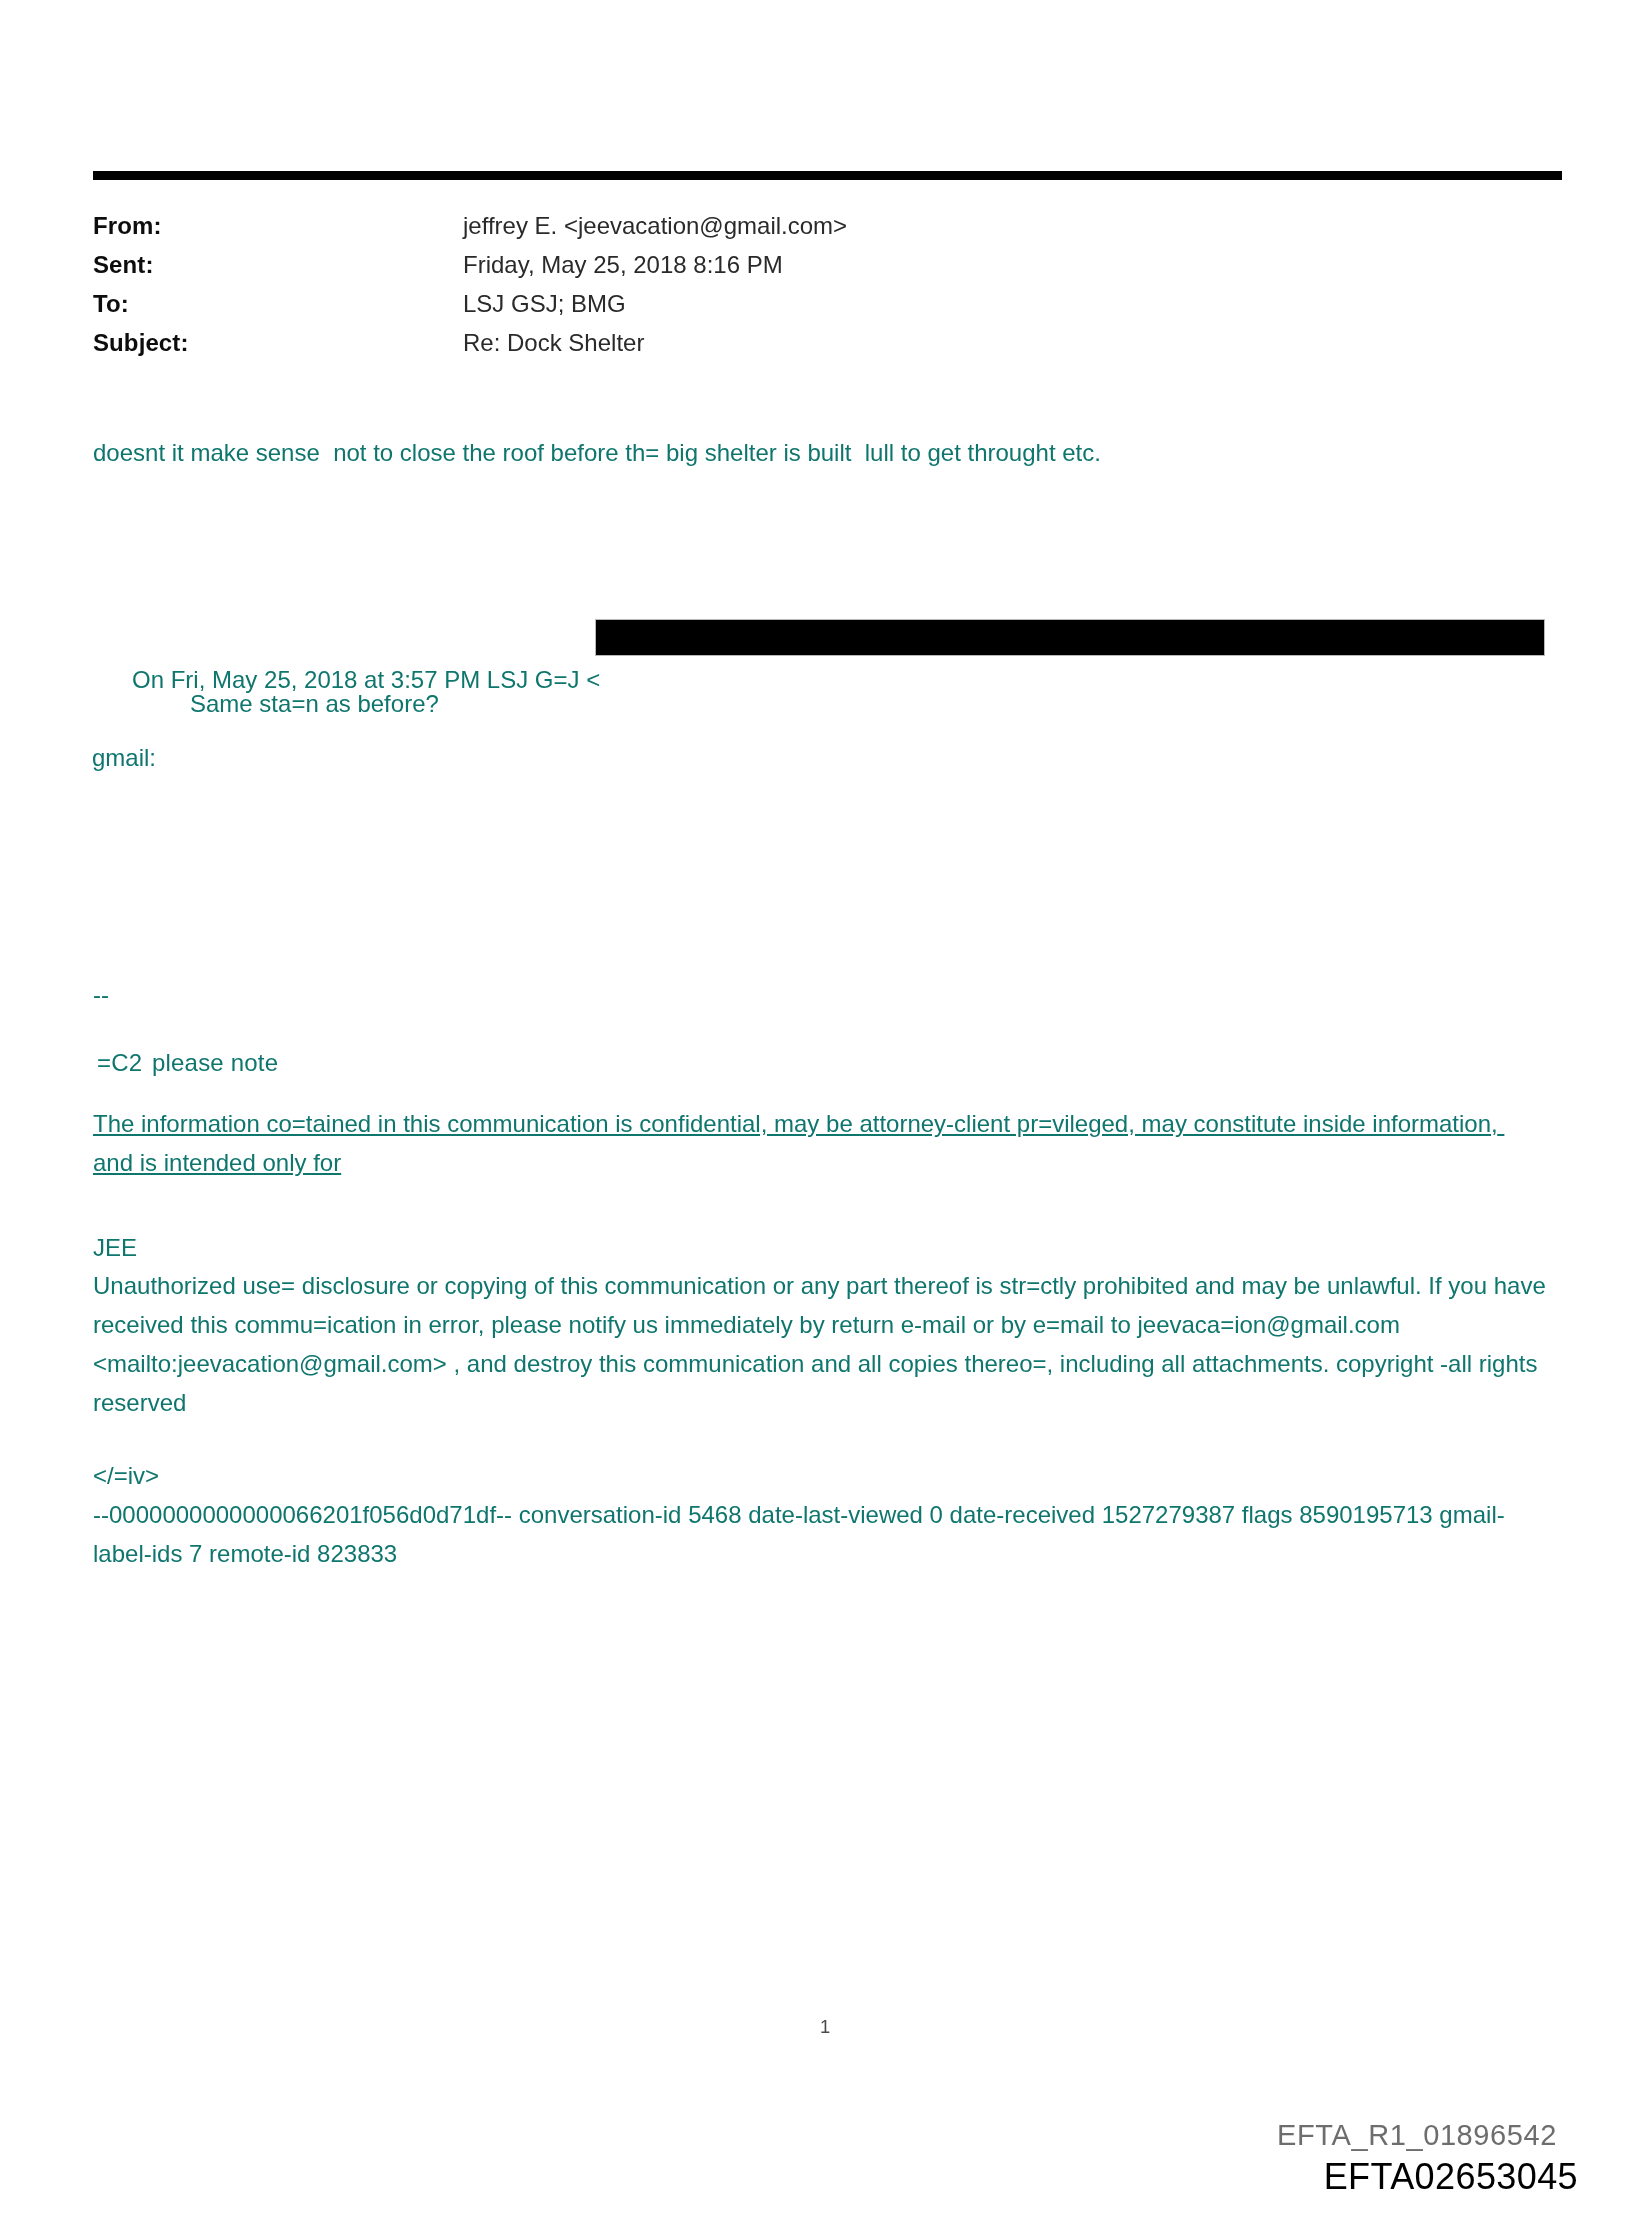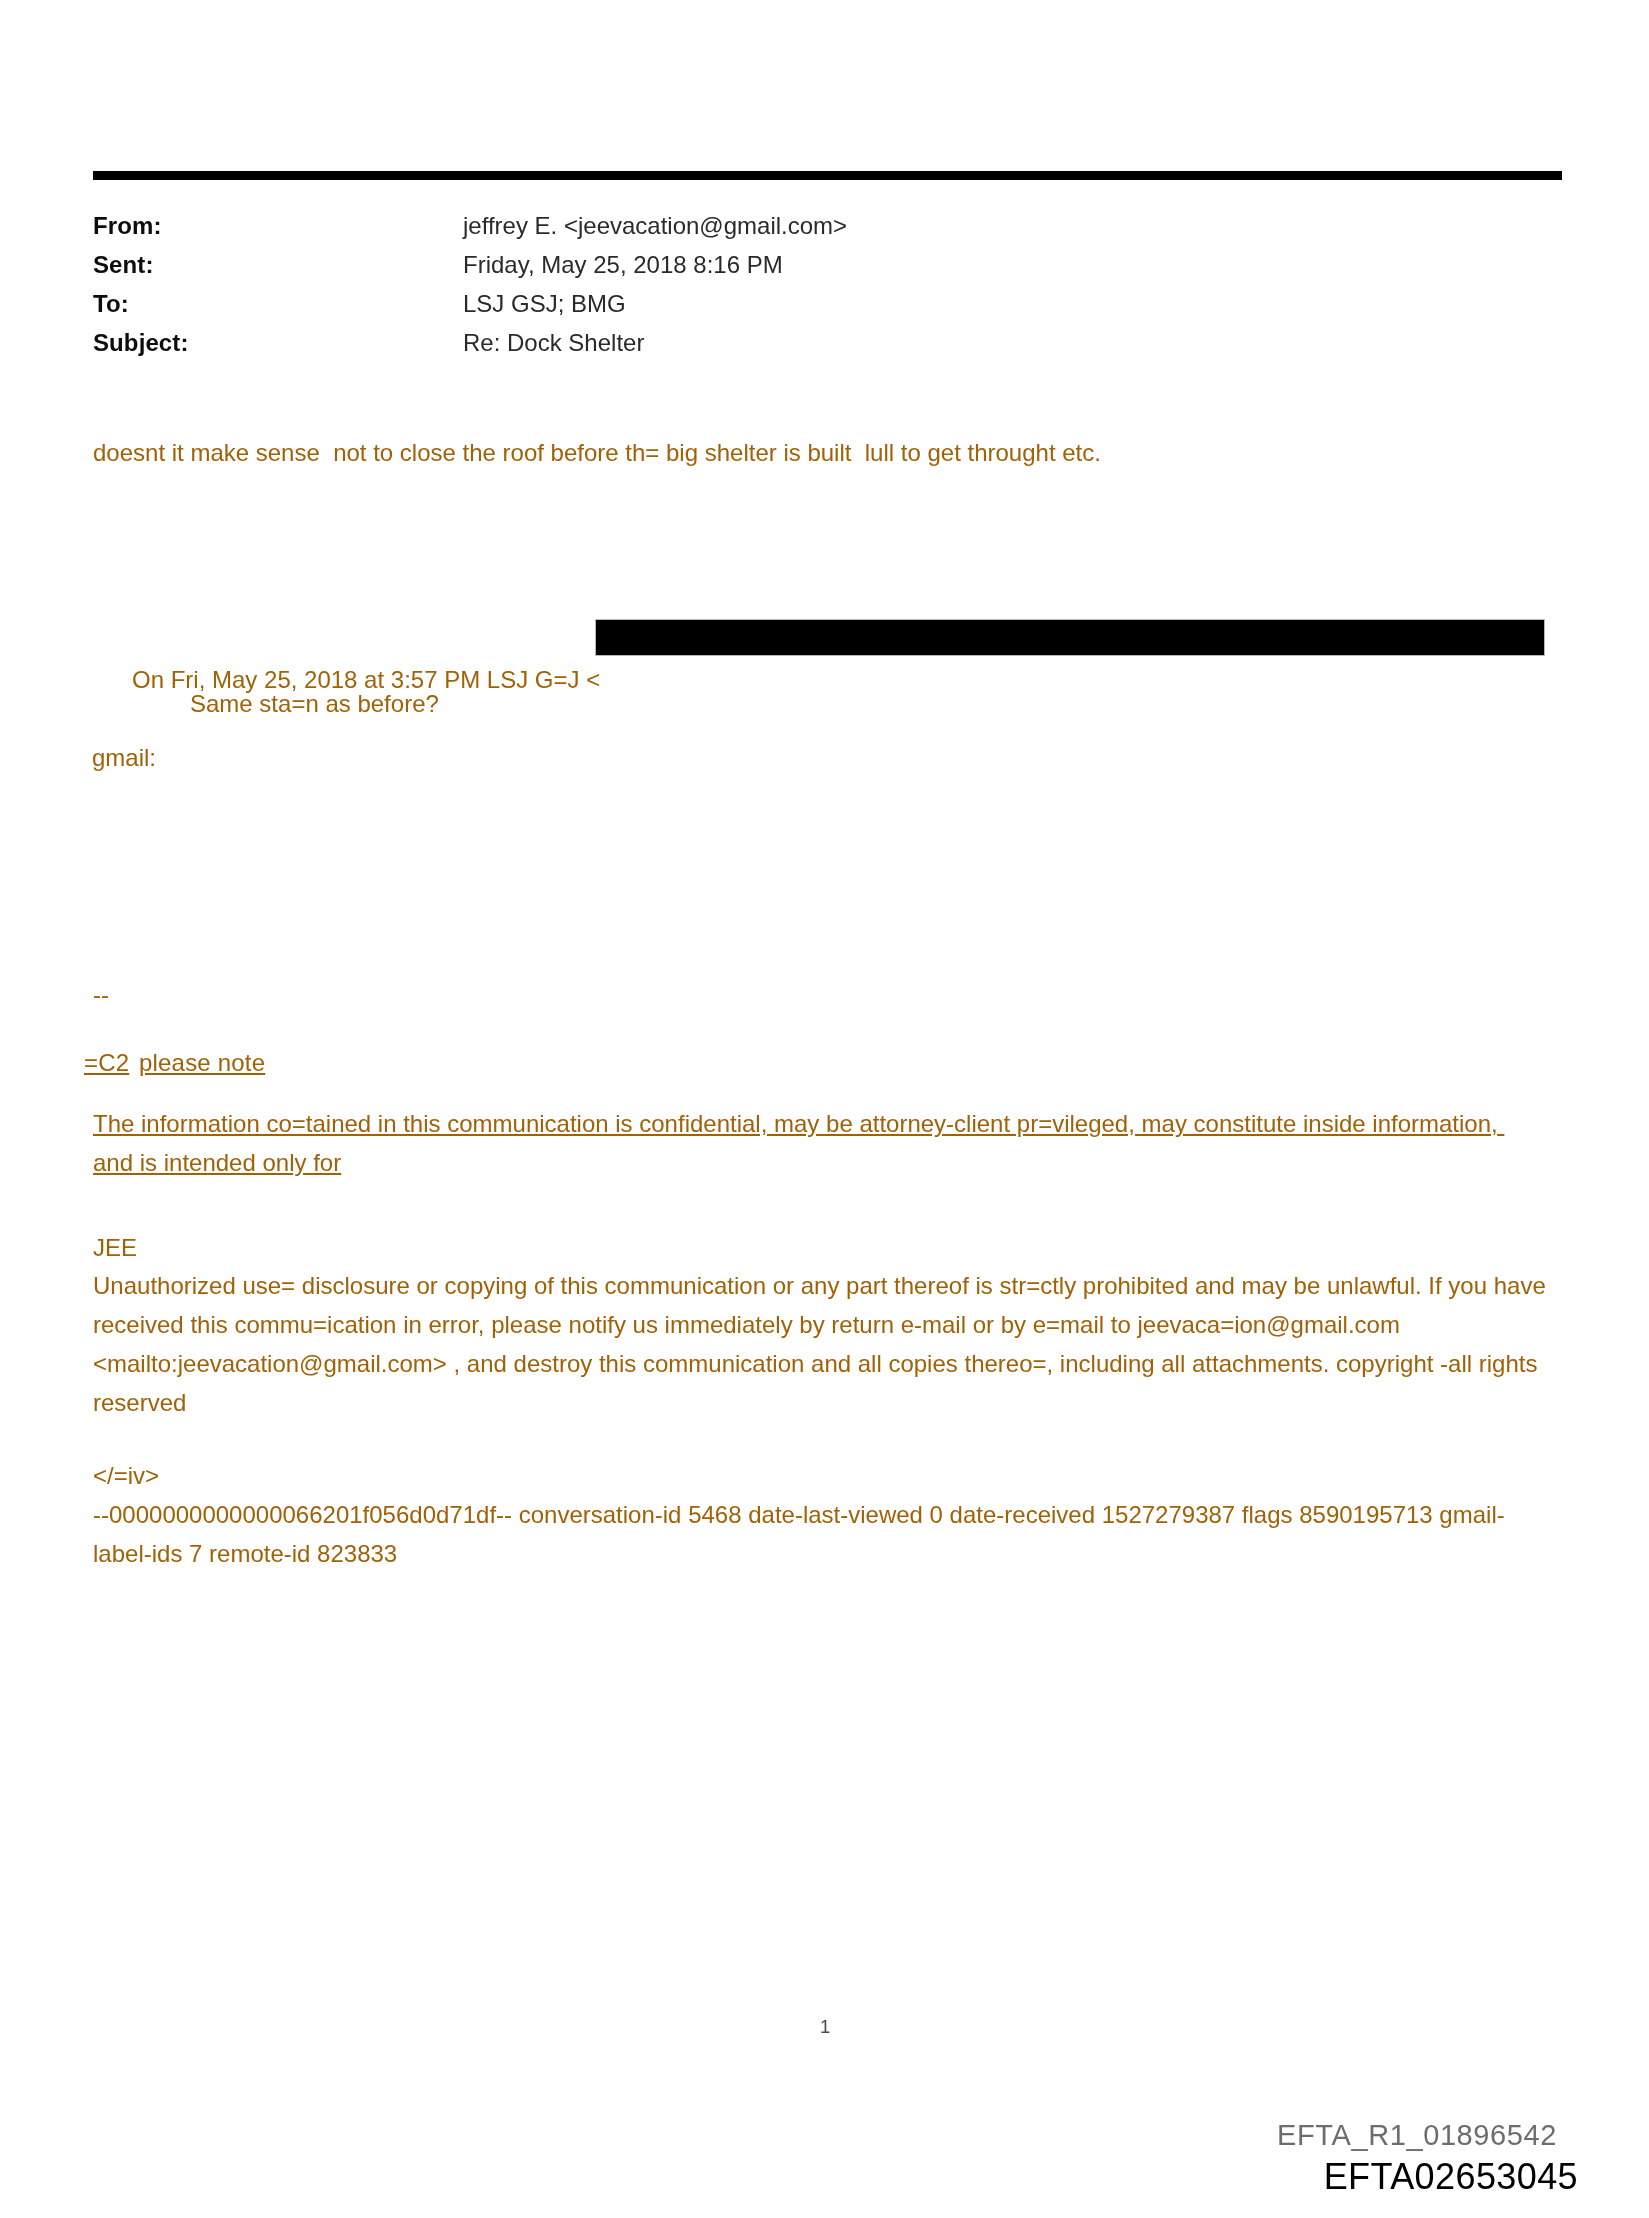--- a/index.html
+++ b/index.html
@@ -55,28 +55,28 @@
     color: #2a2a2a;
     white-space: pre;
     margin-left: 44px;
   }
 
   
   .body-text {
     position: absolute;
     font-size: 24px;
     line-height: 39px;
-    color: #a16207;
+    color: #0f766e;
     white-space: pre-wrap;
   }
   .p-intro   { left: 93px; top: 433px;  width: 1456px; }
   .p-onwrote { left: 92px; top: 543px;  width: 1456px; }
   .p-quote   { left: 190px; top: 684px; width: 1261px; }
   .p-dashes  { left: 93px; top: 975px; width: 582px; }
-  .p-pleasenote { left: 84px; top: 1043px; width: 873px; letter-spacing: 0.2px; text-decoration: underline; }
+  .p-pleasenote { left: 97px; top: 1043px; width: 873px; letter-spacing: 0.2px; }
   .p-confid  { left: 93px; top: 1104px; width: 1436px; text-decoration: underline; }
   .p-jee     { left: 93px; top: 1228px; width: 582px; }
   .p-unauth  { left: 93px; top: 1266px; width: 1456px; }
   .p-meta    { left: 93px; top: 1456px; width: 1436px; }
 
   .redaction-line {
     position: relative;
     height: 39px;
   }
   .redaction-bar {

